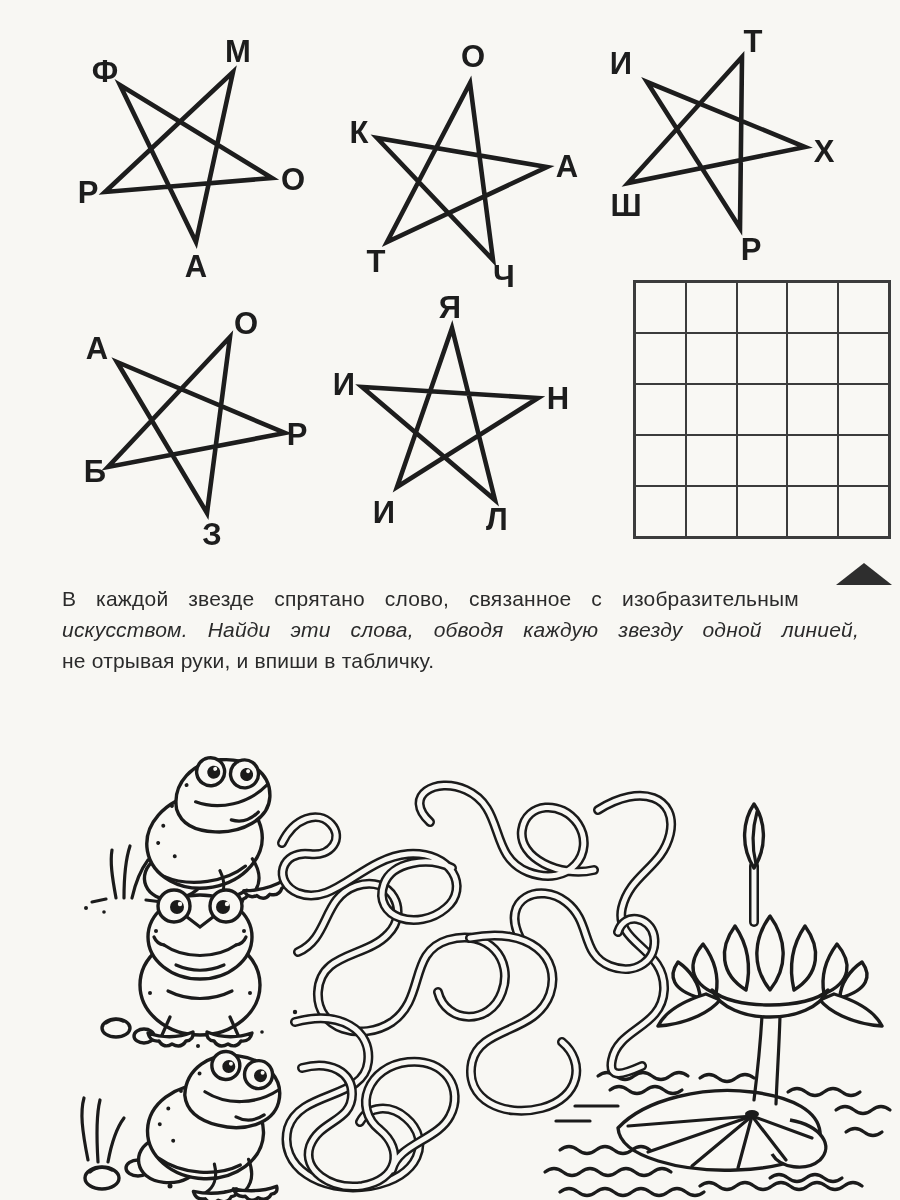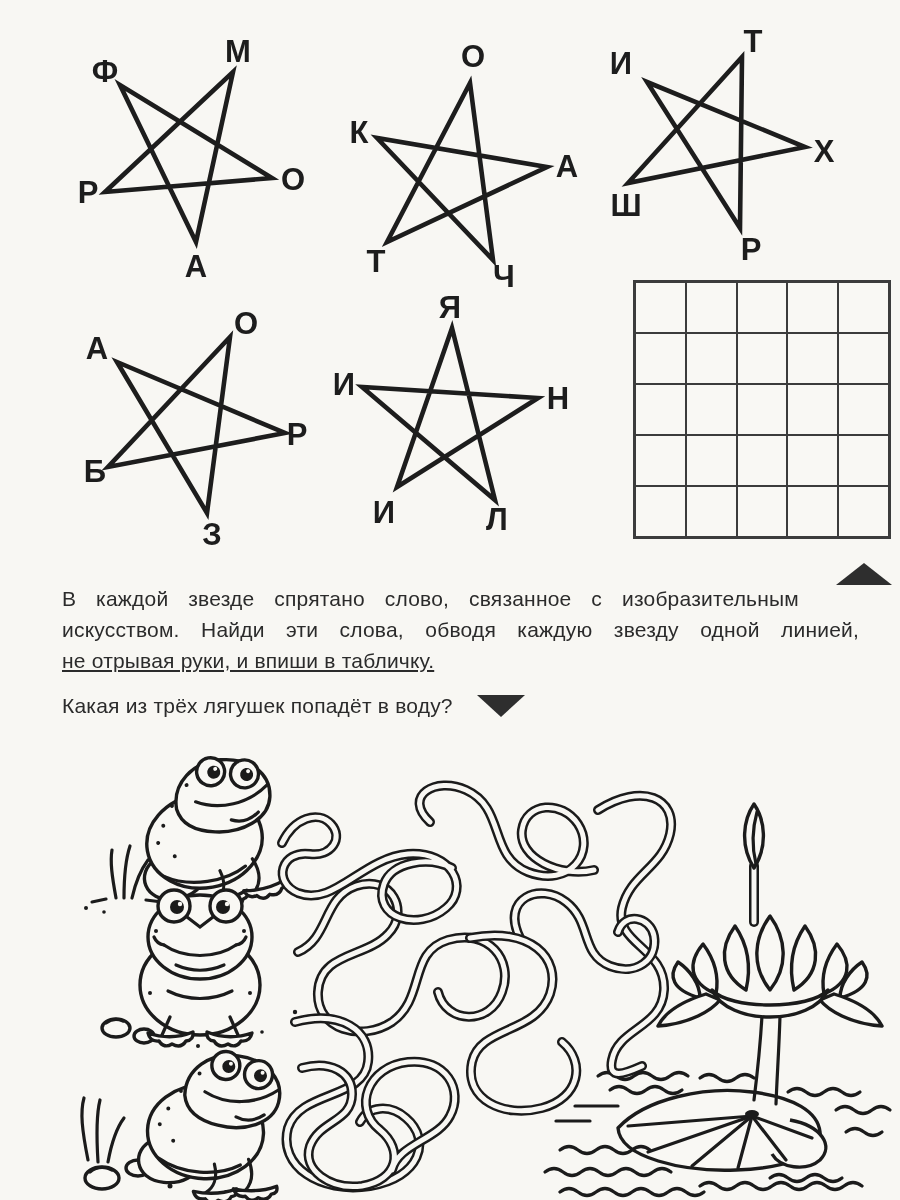--- a/index.html
+++ b/index.html
@@ -10,22 +10,22 @@
   .star-letter{font:700 31px "Liberation Sans",sans-serif;fill:#1d1d1d;text-anchor:middle;}
   
   .answer-grid{position:absolute;left:633px;top:280px;width:258px;height:259px;
                display:grid;border:2px solid #3c3c3c;box-sizing:border-box;background:#f9f8f4;}
   .answer-grid .cell{border:1px solid #3c3c3c;}
   
   .task1-text{position:absolute;left:62px;top:583px;font-size:21px;line-height:31px;
               letter-spacing:.2px;color:#2b2b2b;}
   .t1line{text-align:justify;text-align-last:justify;}
   .t1line.l1{width:737px;}
-  .t1line.l2{width:797px;}
-  .t1line.l3{width:737px;text-align:left;text-align-last:left;text-decoration:underline;}
+  .t1line.l2{width:797px;font-style:italic;}
+  .t1line.l3{width:737px;text-align:left;text-align-last:left;}
   .tri-up{position:absolute;left:836px;top:563px;width:0;height:0;
           border-left:28px solid transparent;border-right:28px solid transparent;
           border-bottom:22px solid #2e2e2e;}
   .task2-row{position:absolute;left:62px;top:694px;display:flex;align-items:center;gap:24px;
              font-size:21px;letter-spacing:.2px;color:#2b2b2b;}
   .tri-down{width:0;height:0;border-left:24px solid transparent;border-right:24px solid transparent;
             border-top:22px solid #2e2e2e;}
   
   .f{fill:#f9f8f4;stroke:#1b1b1b;stroke-width:3.4;stroke-linejoin:round;}
   .ln{fill:none;stroke:#1b1b1b;stroke-width:3.2;stroke-linecap:round;}
@@ -116,24 +116,20 @@
       <div class="cell"></div>
     </div>
 
   <div class="task1-text">
     <div class="t1line l1">В каждой звезде спрятано слово, связанное с изобразительным</div>
     <div class="t1line l2">искусством. Найди эти слова, обводя  каждую звезду одной линией,</div>
     <div class="t1line l3">не отрывая руки, и впиши в табличку.</div>
   </div>
   <div class="tri-up"></div>
 
-  <div class="task2-row">
-    <span>Какая из трёх лягушек попадёт в воду?</span>
-    <span class="tri-down"></span>
-  </div>
 
   <svg width="900" height="470" viewBox="0 730 900 470" style="top:730px">
     <defs>
       <g id="frog-side">
         <path class="f" d="M -58,24 C -80,34 -76,64 -46,66 C -26,67 -14,58 -12,47"></path>
         <ellipse class="f" cx="-6" cy="14" rx="58" ry="47"></ellipse>
         <path class="ln" d="M -52,42 C -28,58 8,58 30,46"></path>
         <path class="f" d="M -28,-22 C -28,-48 -4,-66 24,-63 C 53,-60 71,-41 66,-18 C 61,4 32,13 6,7 C -12,3 -26,-6 -28,-22 Z"></path>
         <circle class="f" cx="12" cy="-53" r="14"></circle>
         <circle class="f" cx="45" cy="-45" r="14"></circle>

